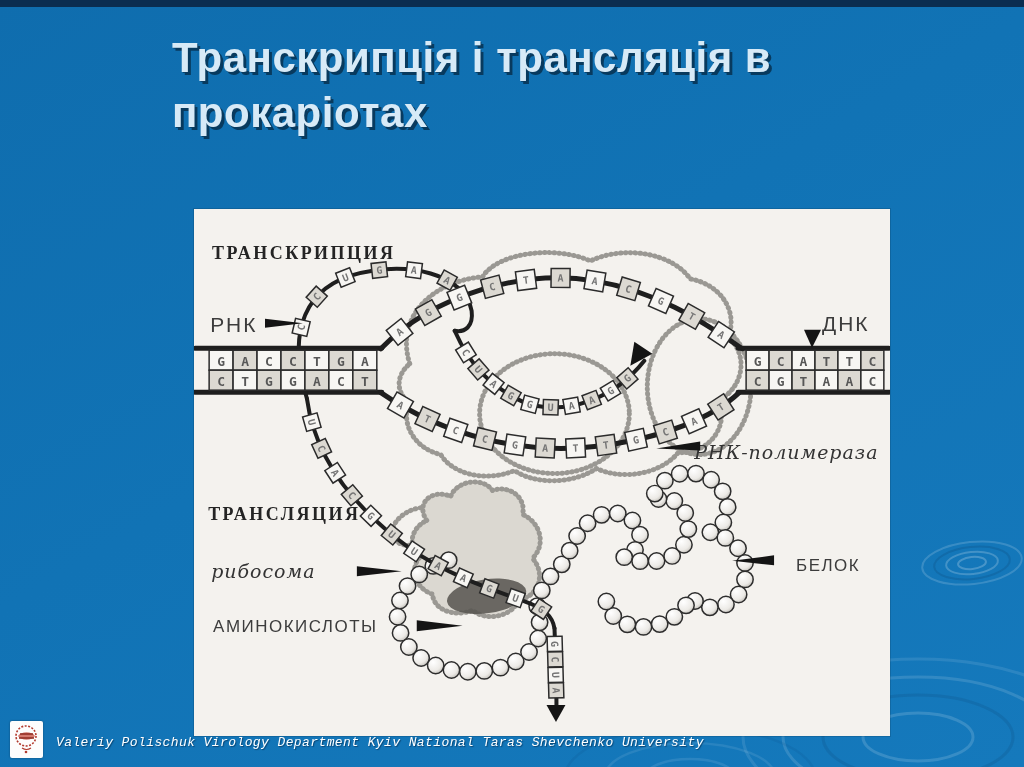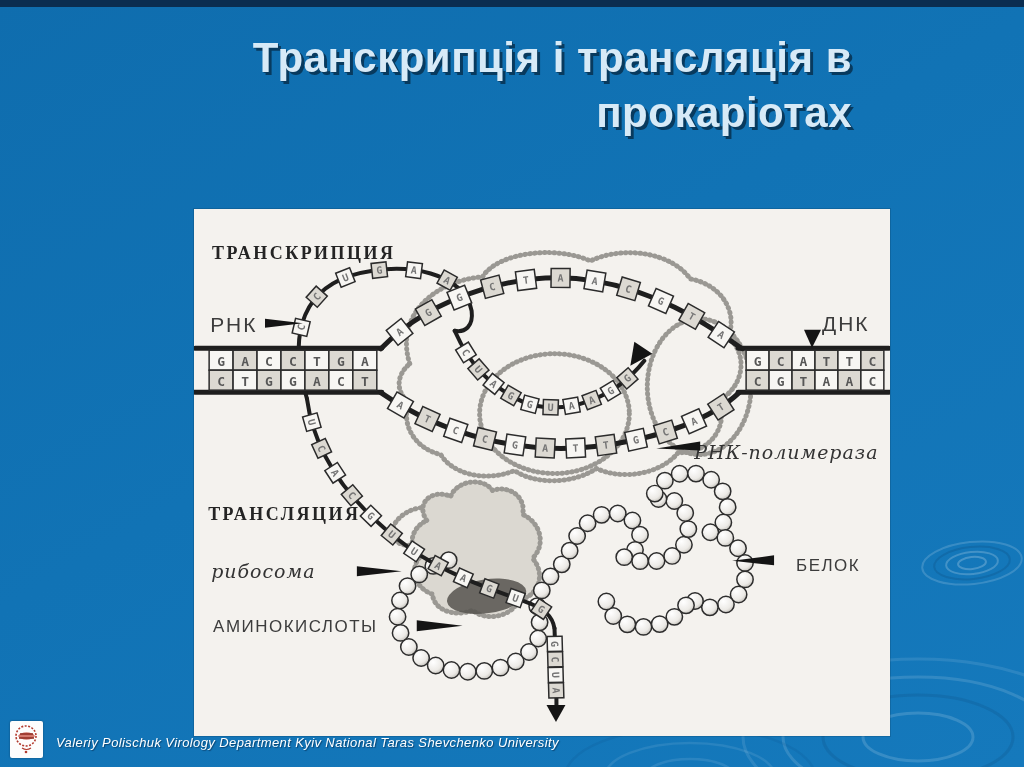--- a/index.html
+++ b/index.html
@@ -1,32 +1,32 @@
 <!DOCTYPE html>
 <html><head>
 <meta charset="utf-8">
 <style>
   html,body{margin:0;padding:0;background:#000;}
   .slide{position:relative;width:1024px;height:767px;overflow:hidden;
          background:linear-gradient(150deg,#0f6dae 0%,#1173b5 45%,#1579bc 100%);
          font-family:"Liberation Sans",sans-serif;}
   .top-bar{position:absolute;left:0;top:0;width:100%;height:7px;background:#0b2d50;}
   .title{position:absolute;left:0;right:0;top:30px;margin:0 auto;width:680px;
-         text-align:right;font-weight:bold;font-size:42px;line-height:1.32;
+         text-align:left;font-weight:bold;font-size:42px;line-height:1.32;
          color:#d7eaf7;letter-spacing:.5px;
          text-shadow:3px 3px 0 #083a5e,1px 1px 0 #0a446e;
          font-family:"Liberation Sans",sans-serif;}
   .panel{position:absolute;left:194px;top:209px;width:696px;height:527px;
          background:#f4f2ee;box-shadow:0 0 0 1px rgba(0,0,0,.12);}
   .panel svg{display:block;}
   .ripples{position:absolute;left:0;top:0;pointer-events:none;}
   .footer{position:absolute;left:0;top:718px;width:100%;height:49px;}
   .footer-text{position:absolute;left:56px;top:17px;font-size:13px;font-style:italic;
          color:#ffffff;letter-spacing:.4px;text-shadow:1px 1px 1px rgba(6,45,80,.65);
-         font-family:Liberation Sans, sans-serif;}
+         font-family:Liberation Mono, monospace;}
   .logo{position:absolute;left:10px;top:3px;width:33px;height:37px;background:#fdfdfd;
         border-radius:2px;box-shadow:0 0 2px rgba(0,0,0,.4);}
   
   .lbl-caps{font-family:"Liberation Serif",serif;font-weight:bold;font-size:18px;
             letter-spacing:2.5px;fill:#242424;}
   .lbl-hand{font-family:"Liberation Sans",sans-serif;font-size:21px;letter-spacing:2px;
             fill:#3c3c3c;}
   .lbl-hand-sm{font-family:"Liberation Sans",sans-serif;font-size:17px;letter-spacing:1.5px;
             fill:#3c3c3c;}
   .lbl-cursive{font-family:"DejaVu Serif",serif;font-style:italic;font-size:19px;

